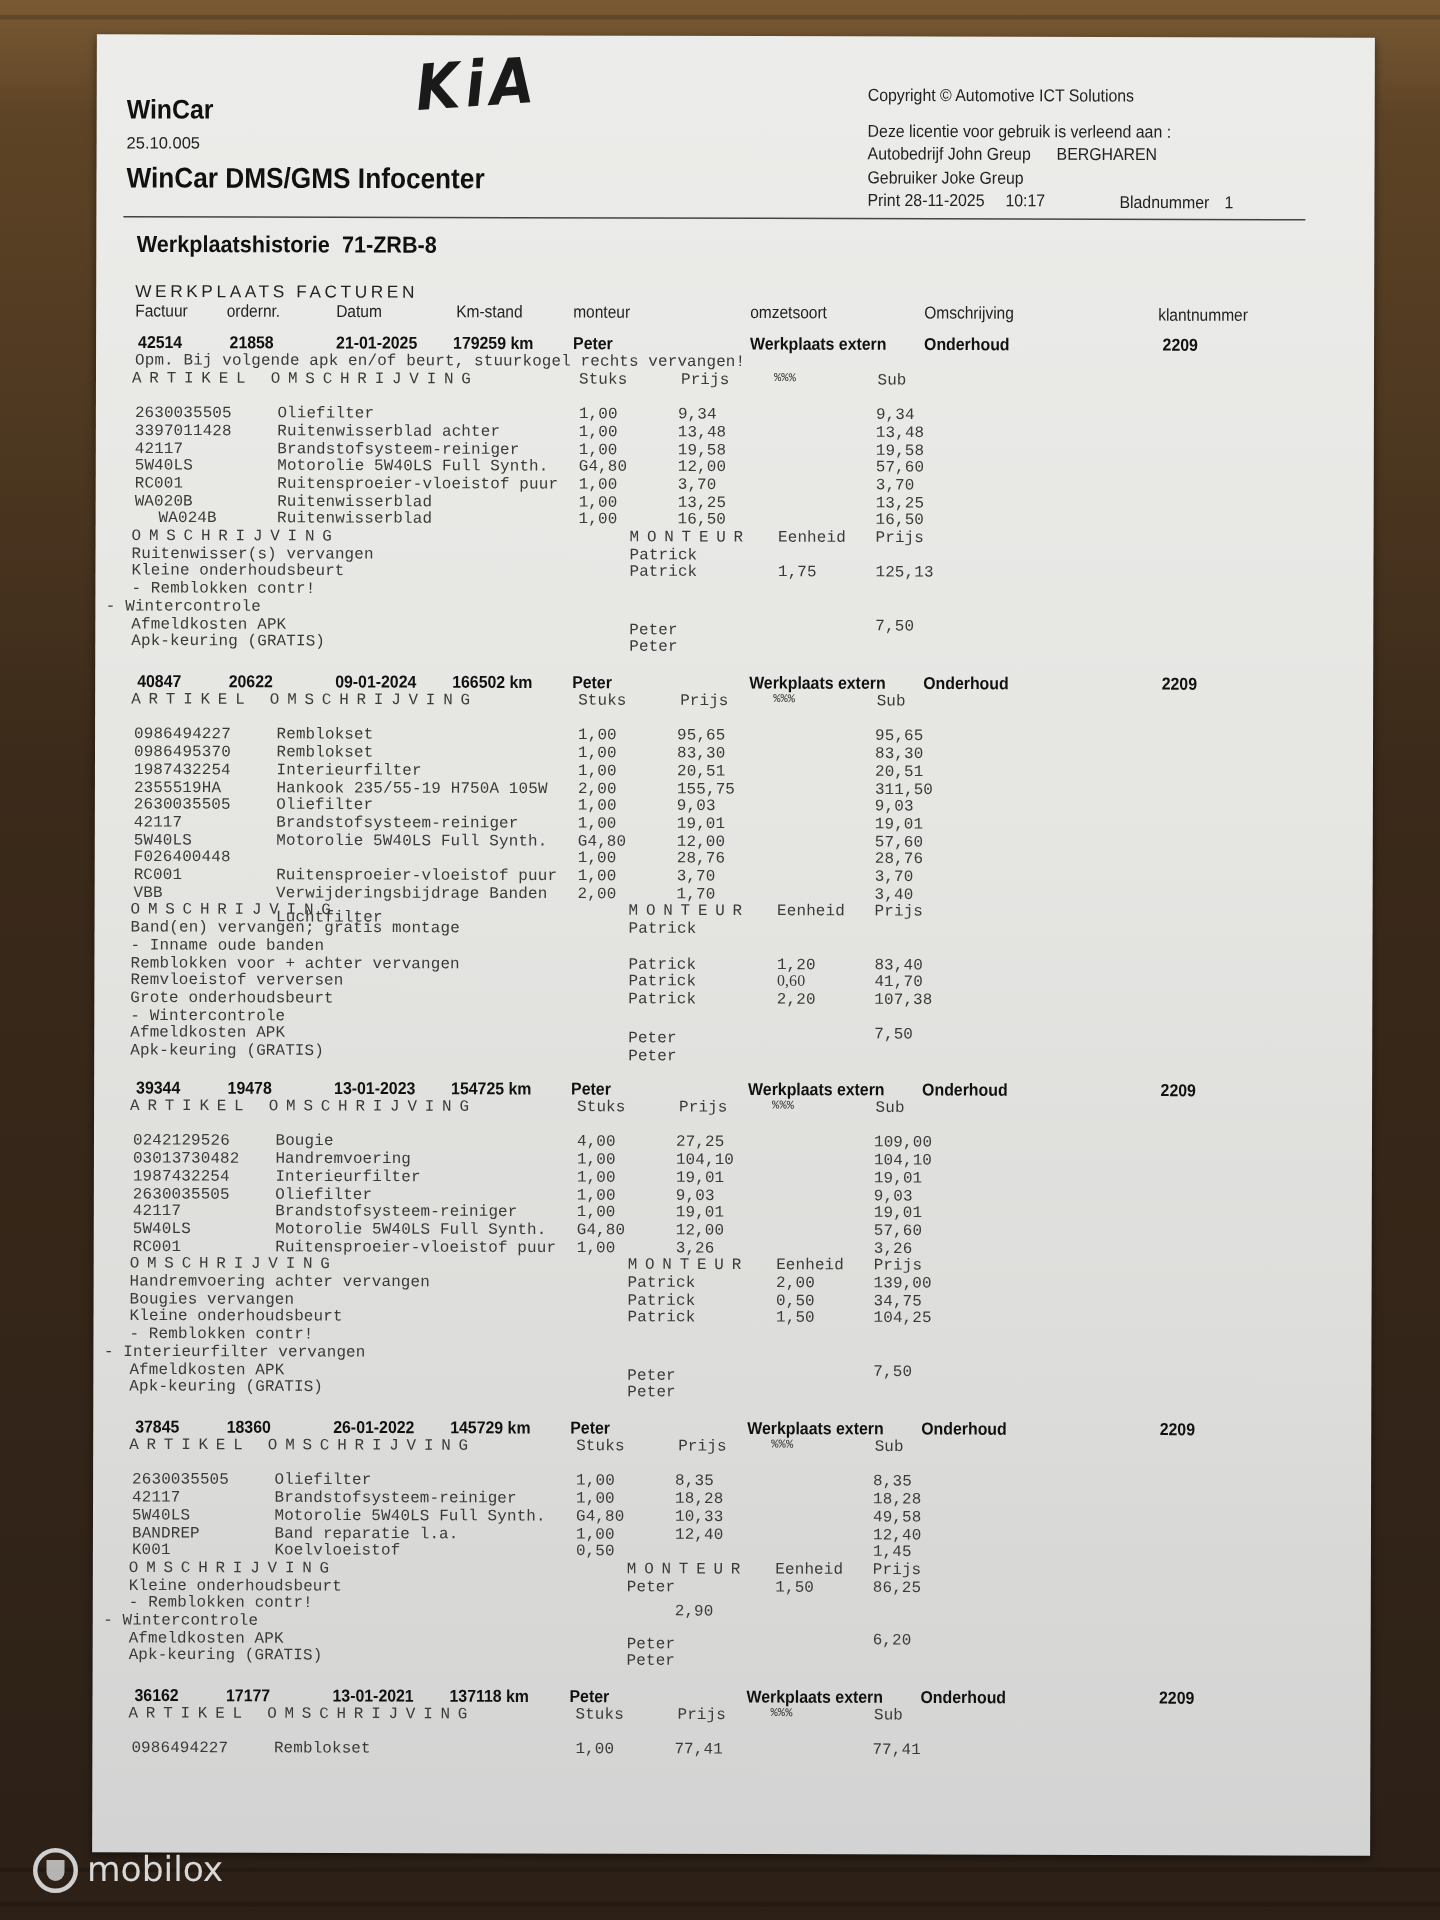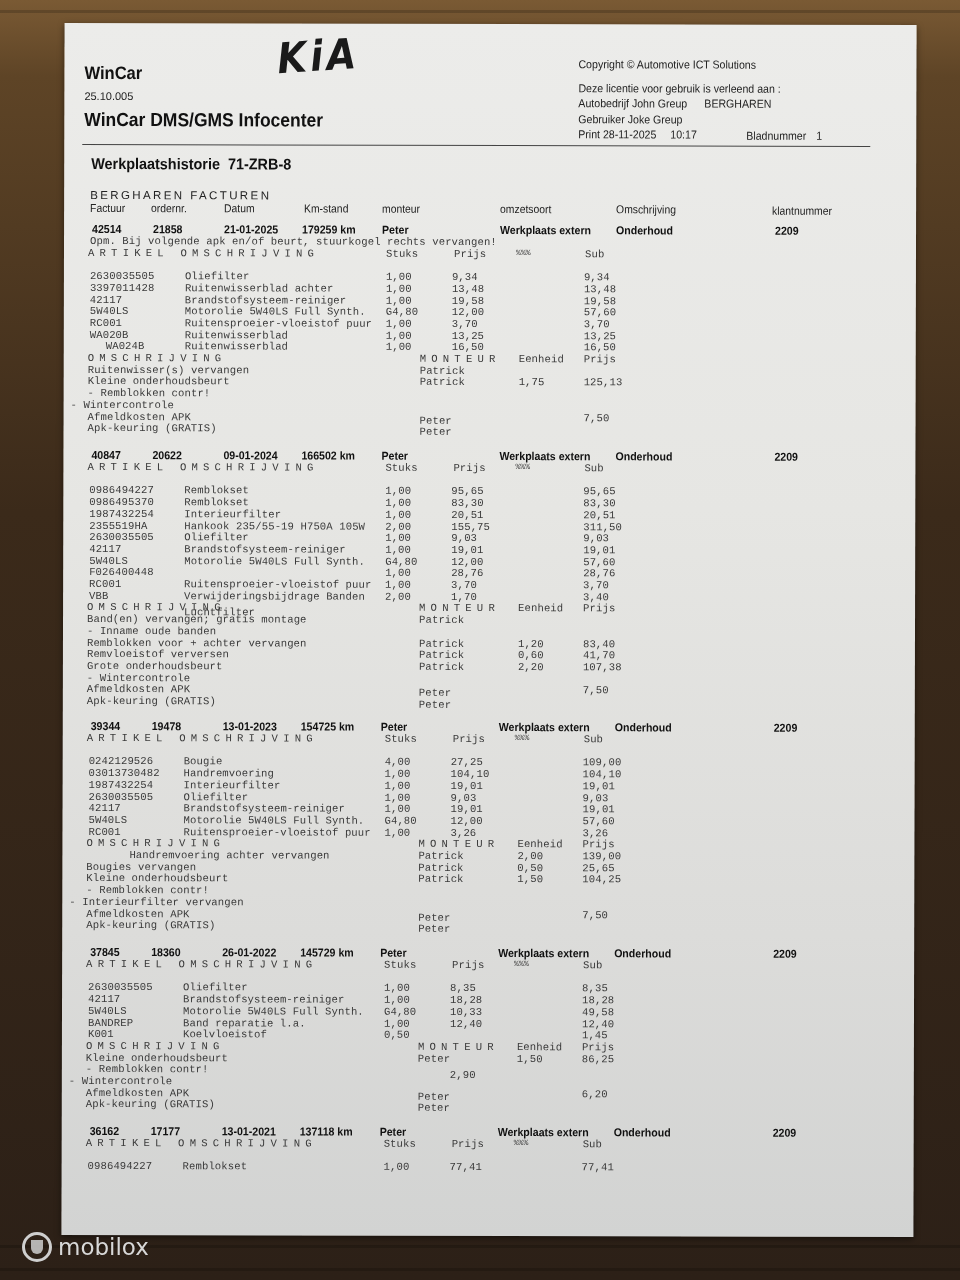--- a/index.html
+++ b/index.html
@@ -66,21 +66,21 @@
   <div class="abs meta" style="left:514px;top:89px;">Gebruiker Joke Greup</div>
   <div class="abs meta" style="left:514px;top:104px;">Print 28-11-2025</div>
   <div class="abs meta" style="left:606px;top:104px;">10:17</div>
   <div class="abs meta" style="left:682px;top:105px;">Bladnummer</div>
   <div class="abs meta" style="left:752px;top:105px;">1</div>
 
   <div class="rule" style="top:121px;"></div>
 
   <div class="abs page-title" style="left:27px;top:132px;">Werkplaatshistorie  71-ZRB-8</div>
 
-  <div class="abs section-title" style="left:26px;top:166px;">BERGHAREN FACTUREN</div>
+  <div class="abs section-title" style="left:26px;top:166px;">WERKPLAATS FACTUREN</div>
 
   <div>
     <div class="abs colhead" style="left:26px;top:179px;">Factuur</div>
     <div class="abs colhead" style="left:87px;top:179px;">ordernr.</div>
     <div class="abs colhead" style="left:160px;top:179px;">Datum</div>
     <div class="abs colhead" style="left:240px;top:179px;">Km-stand</div>
     <div class="abs colhead" style="left:318px;top:179px;">monteur</div>
     <div class="abs colhead" style="left:436px;top:179px;">omzetsoort</div>
     <div class="abs colhead" style="left:552px;top:179px;">Omschrijving</div>
     <div class="abs colhead" style="left:708px;top:180px;">klantnummer</div>
@@ -294,21 +294,21 @@
         </div>
         <div>
           <div class="abs mono" style="left: 24px; top: 613.5px;">Remblokken voor + achter vervangen</div>
           <div class="abs mono" style="left: 356px; top: 613.5px;">Patrick</div>
           <div class="abs mono" style="left: 455px; top: 613.5px;">1,20</div>
           <div class="abs mono" style="left: 520px; top: 613.5px;">83,40</div>
         </div>
         <div>
           <div class="abs mono" style="left: 24px; top: 625.2px;">Remvloeistof verversen</div>
           <div class="abs mono" style="left: 356px; top: 625.2px;">Patrick</div>
-          <div class="abs mono" style="left: 455px; top: 625.2px;">0,60</div>
+          <div class="abs mono" style="left: 455px; top: 625.2px; font-family: Liberation Serif, serif;">0,60</div>
           <div class="abs mono" style="left: 520px; top: 625.2px;">41,70</div>
         </div>
         <div>
           <div class="abs mono" style="left: 24px; top: 636.9px;">Grote onderhoudsbeurt</div>
           <div class="abs mono" style="left: 356px; top: 636.9px;">Patrick</div>
           <div class="abs mono" style="left: 455px; top: 636.9px;">2,20</div>
           <div class="abs mono" style="left: 520px; top: 636.9px;">107,38</div>
         </div>
         <div>
           <div class="abs mono" style="left: 24px; top: 648.6px;">- Wintercontrole</div>
@@ -390,30 +390,30 @@
           <div class="abs mono" style="left: 121px; top: 802.6px;">Ruitensproeier-vloeistof puur</div>
           <div class="abs mono" style="left: 322px; top: 802.6px;">1,00</div>
           <div class="abs mono" style="left: 388px; top: 802.6px;">3,26</div>
           <div class="abs mono" style="left: 520px; top: 802.6px;">3,26</div>
         </div>
         <div class="abs mono spaced" style="left: 24px; top: 814.3px;">OMSCHRIJVING</div>
         <div class="abs mono spaced" style="left: 356px; top: 814.3px;">MONTEUR</div>
         <div class="abs mono" style="left: 455px; top: 814.3px;">Eenheid</div>
         <div class="abs mono" style="left: 520px; top: 814.3px;">Prijs</div>
         <div>
-          <div class="abs mono" style="left: 24px; top: 826px; margin-left: 43px;">Handremvoering achter vervangen</div>
+          <div class="abs mono" style="left: 24px; top: 826px;">Handremvoering achter vervangen</div>
           <div class="abs mono" style="left: 356px; top: 826px;">Patrick</div>
           <div class="abs mono" style="left: 455px; top: 826px;">2,00</div>
           <div class="abs mono" style="left: 520px; top: 826px;">139,00</div>
         </div>
         <div>
           <div class="abs mono" style="left: 24px; top: 837.7px;">Bougies vervangen</div>
           <div class="abs mono" style="left: 356px; top: 837.7px;">Patrick</div>
           <div class="abs mono" style="left: 455px; top: 837.7px;">0,50</div>
-          <div class="abs mono" style="left: 520px; top: 837.7px;">25,65</div>
+          <div class="abs mono" style="left: 520px; top: 837.7px;">34,75</div>
         </div>
         <div>
           <div class="abs mono" style="left: 24px; top: 849.4px;">Kleine onderhoudsbeurt</div>
           <div class="abs mono" style="left: 356px; top: 849.4px;">Patrick</div>
           <div class="abs mono" style="left: 455px; top: 849.4px;">1,50</div>
           <div class="abs mono" style="left: 520px; top: 849.4px;">104,25</div>
         </div>
         <div>
           <div class="abs mono" style="left: 24px; top: 861.1px;">- Remblokken contr!</div>
           <div class="abs mono" style="left: 356px; top: 861.1px;"></div>

